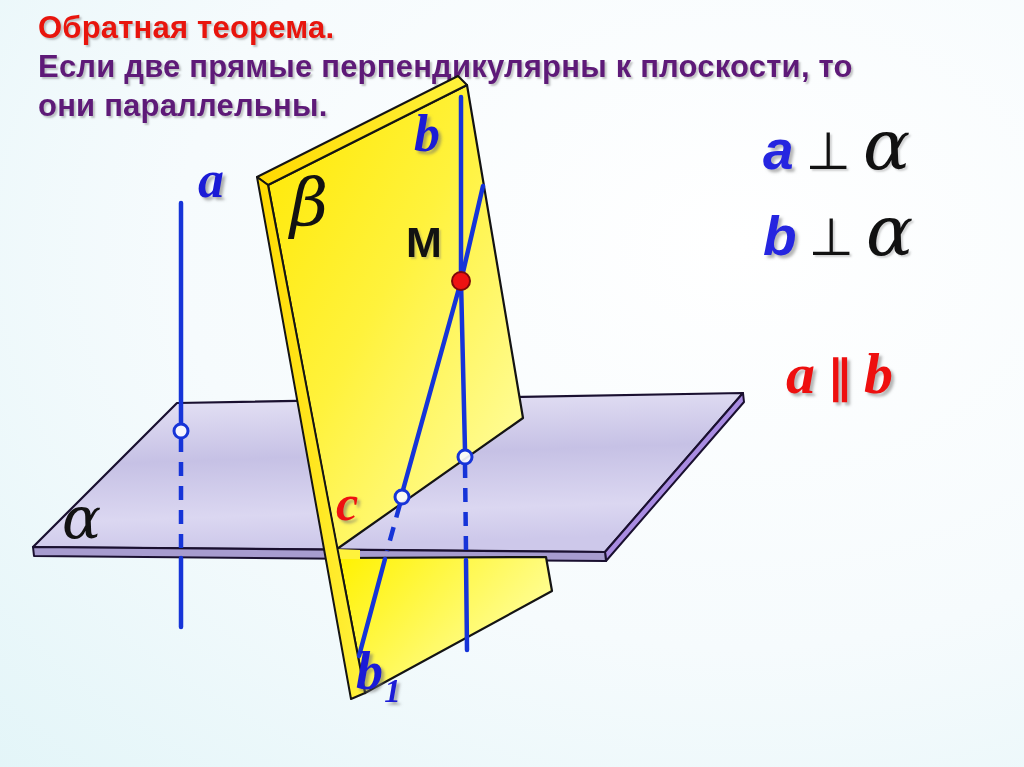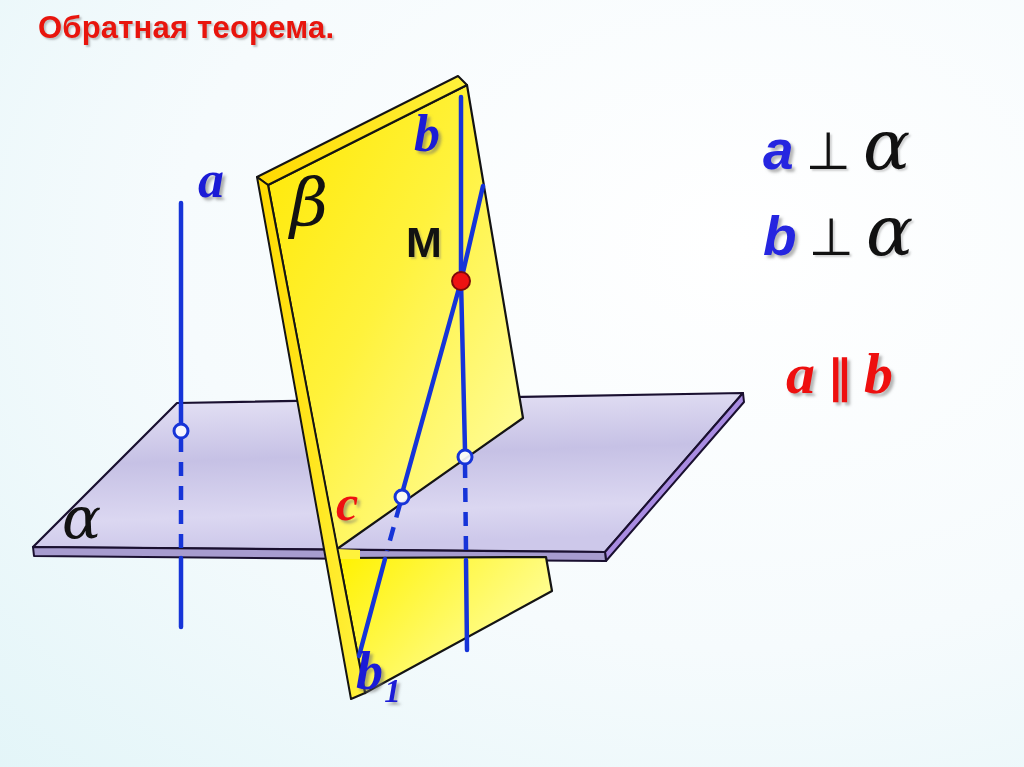--- a/index.html
+++ b/index.html
@@ -85,20 +85,22 @@
     text-shadow:3px 3px 3px rgba(110,110,110,.5);
   }
 </style>
 </head>
 <body>
 
 <div class="slide">
 
   <div class="title">
     <div class="t-red">Обратная теорема.</div>
+    <div class="t-purple">Если две прямые перпендикулярны к плоскости, то</div>
+    <div class="t-purple">они параллельны.</div>
   </div>
 
   <svg class="diagram" width="1024" height="767" viewBox="0 0 1024 767">
     <defs>
       <linearGradient id="lavTop" x1="0" y1="0" x2="0.15" y2="1">
         <stop offset="0" stop-color="#e9e6f7"></stop>
         <stop offset="0.45" stop-color="#c6c1e5"></stop>
         <stop offset="0.8" stop-color="#dbd7f1"></stop>
         <stop offset="1" stop-color="#cdc8ea"></stop>
       </linearGradient>

